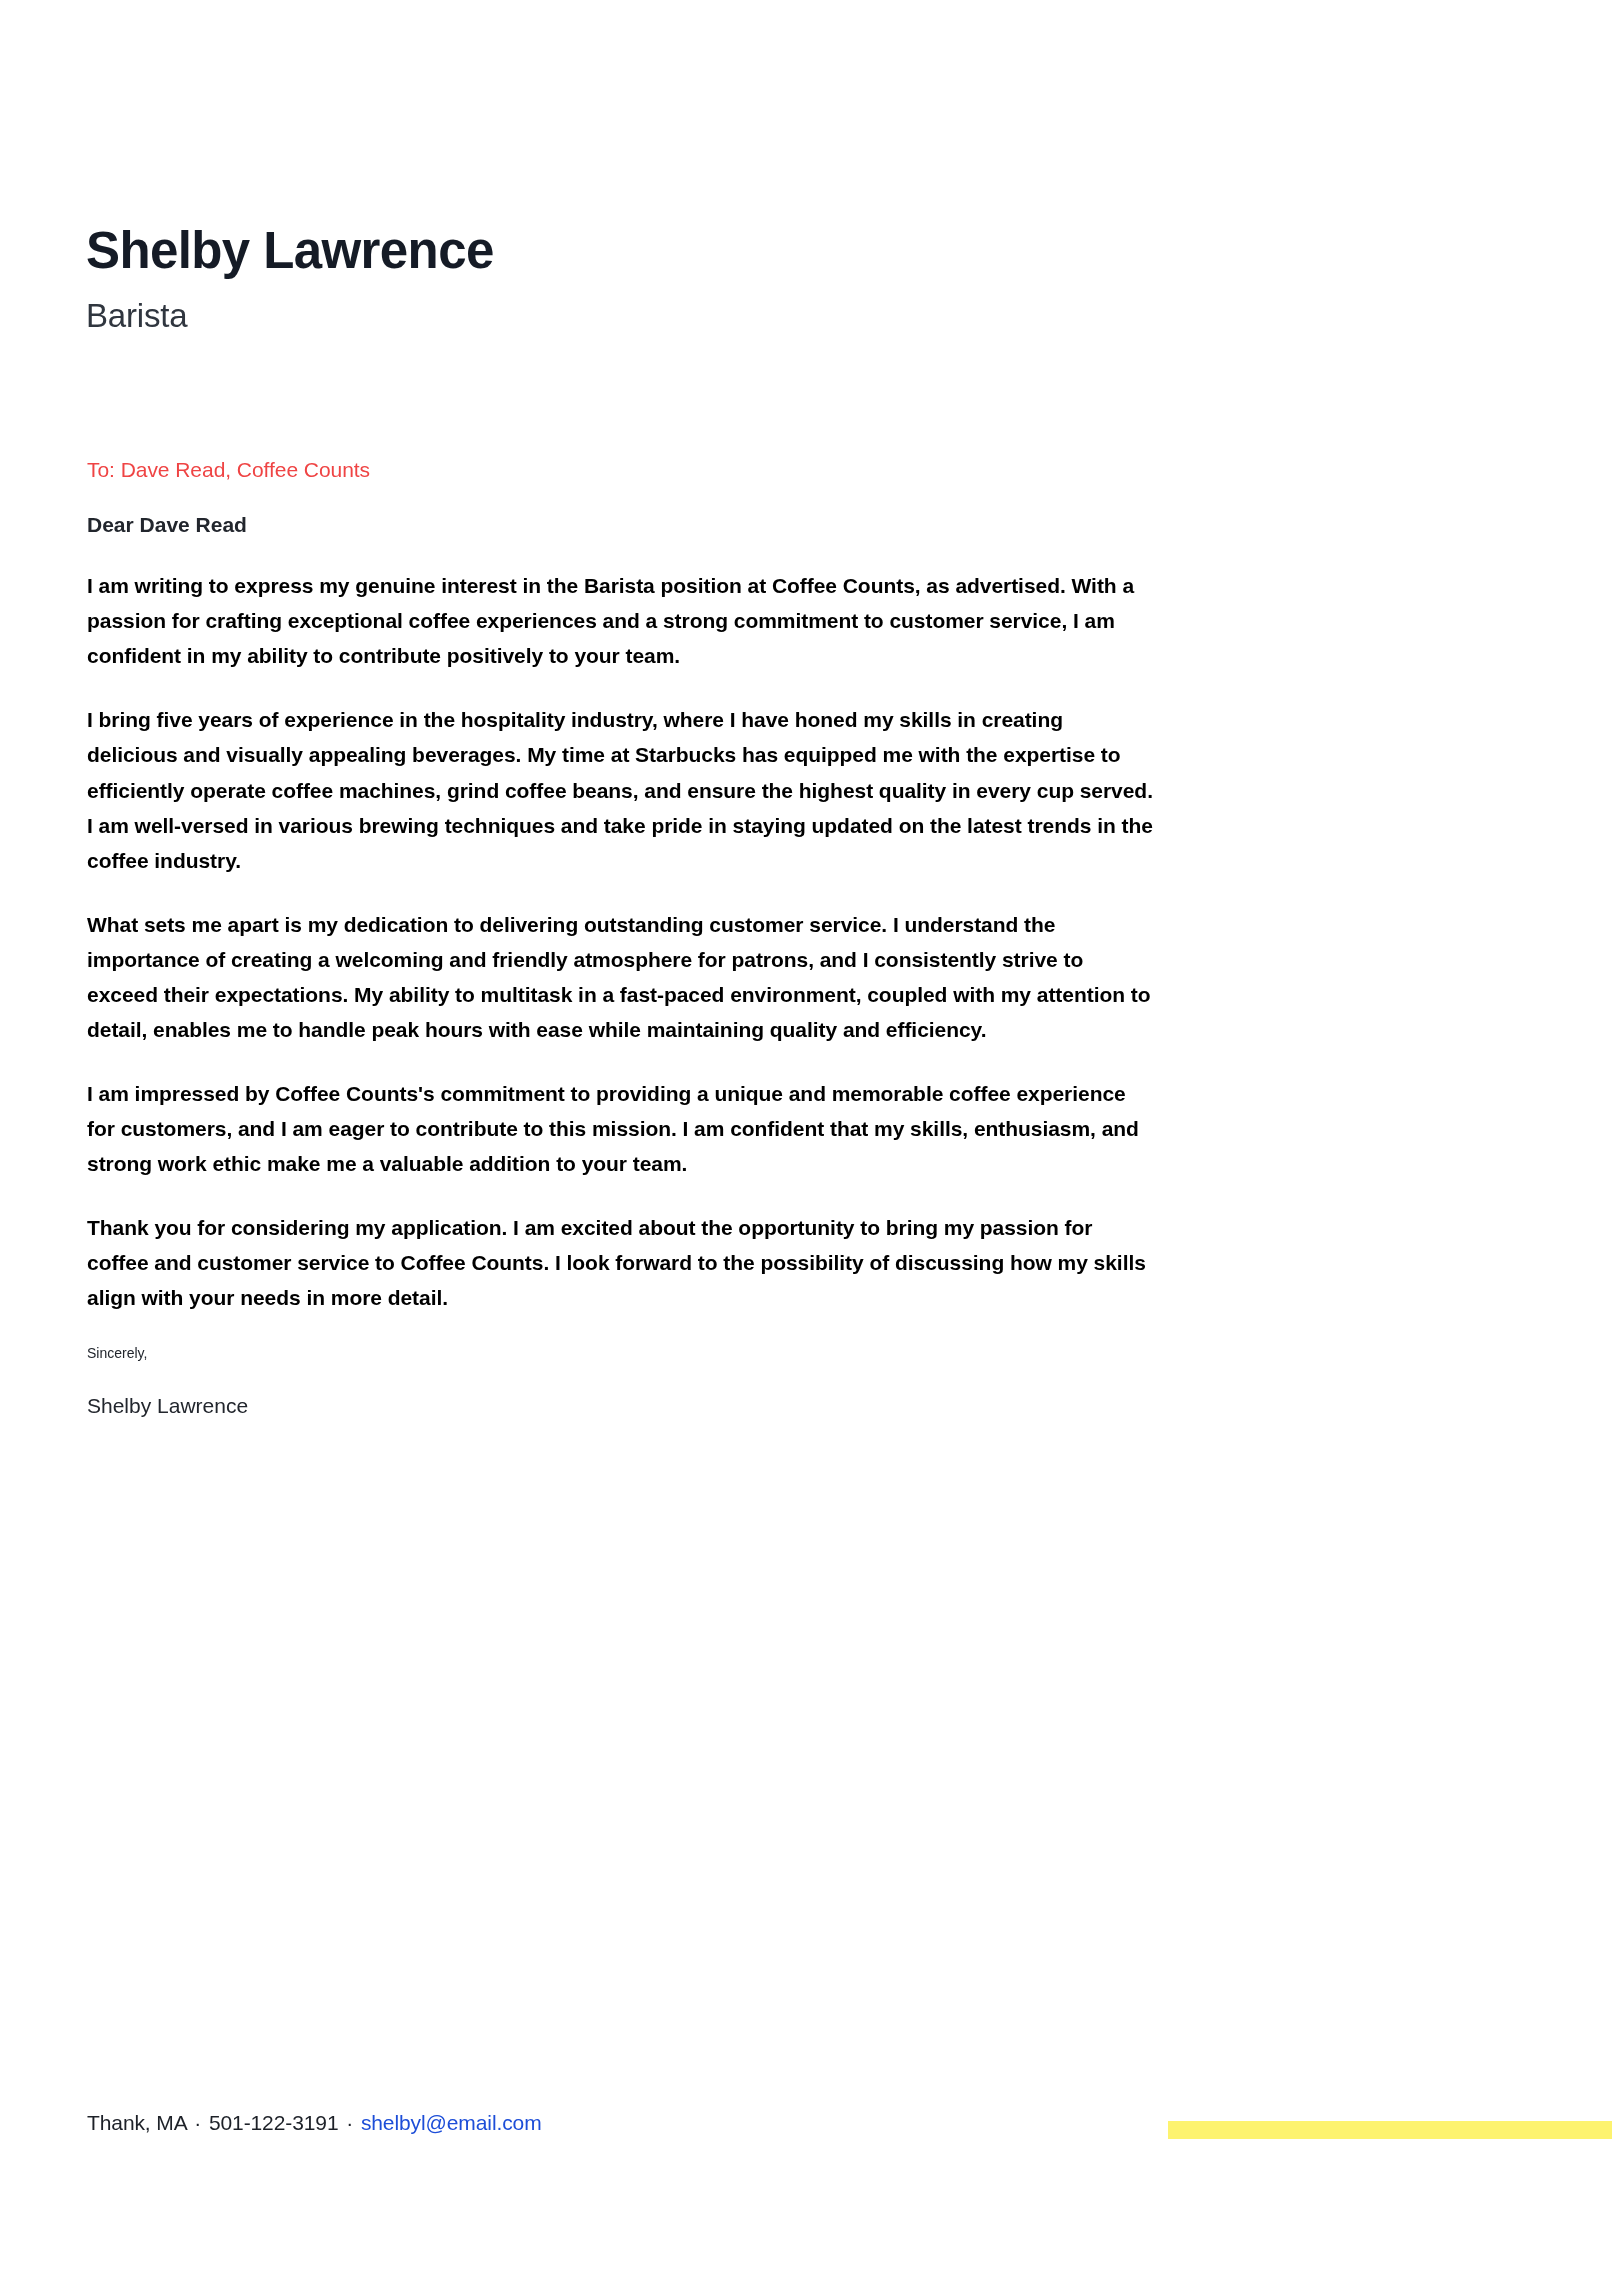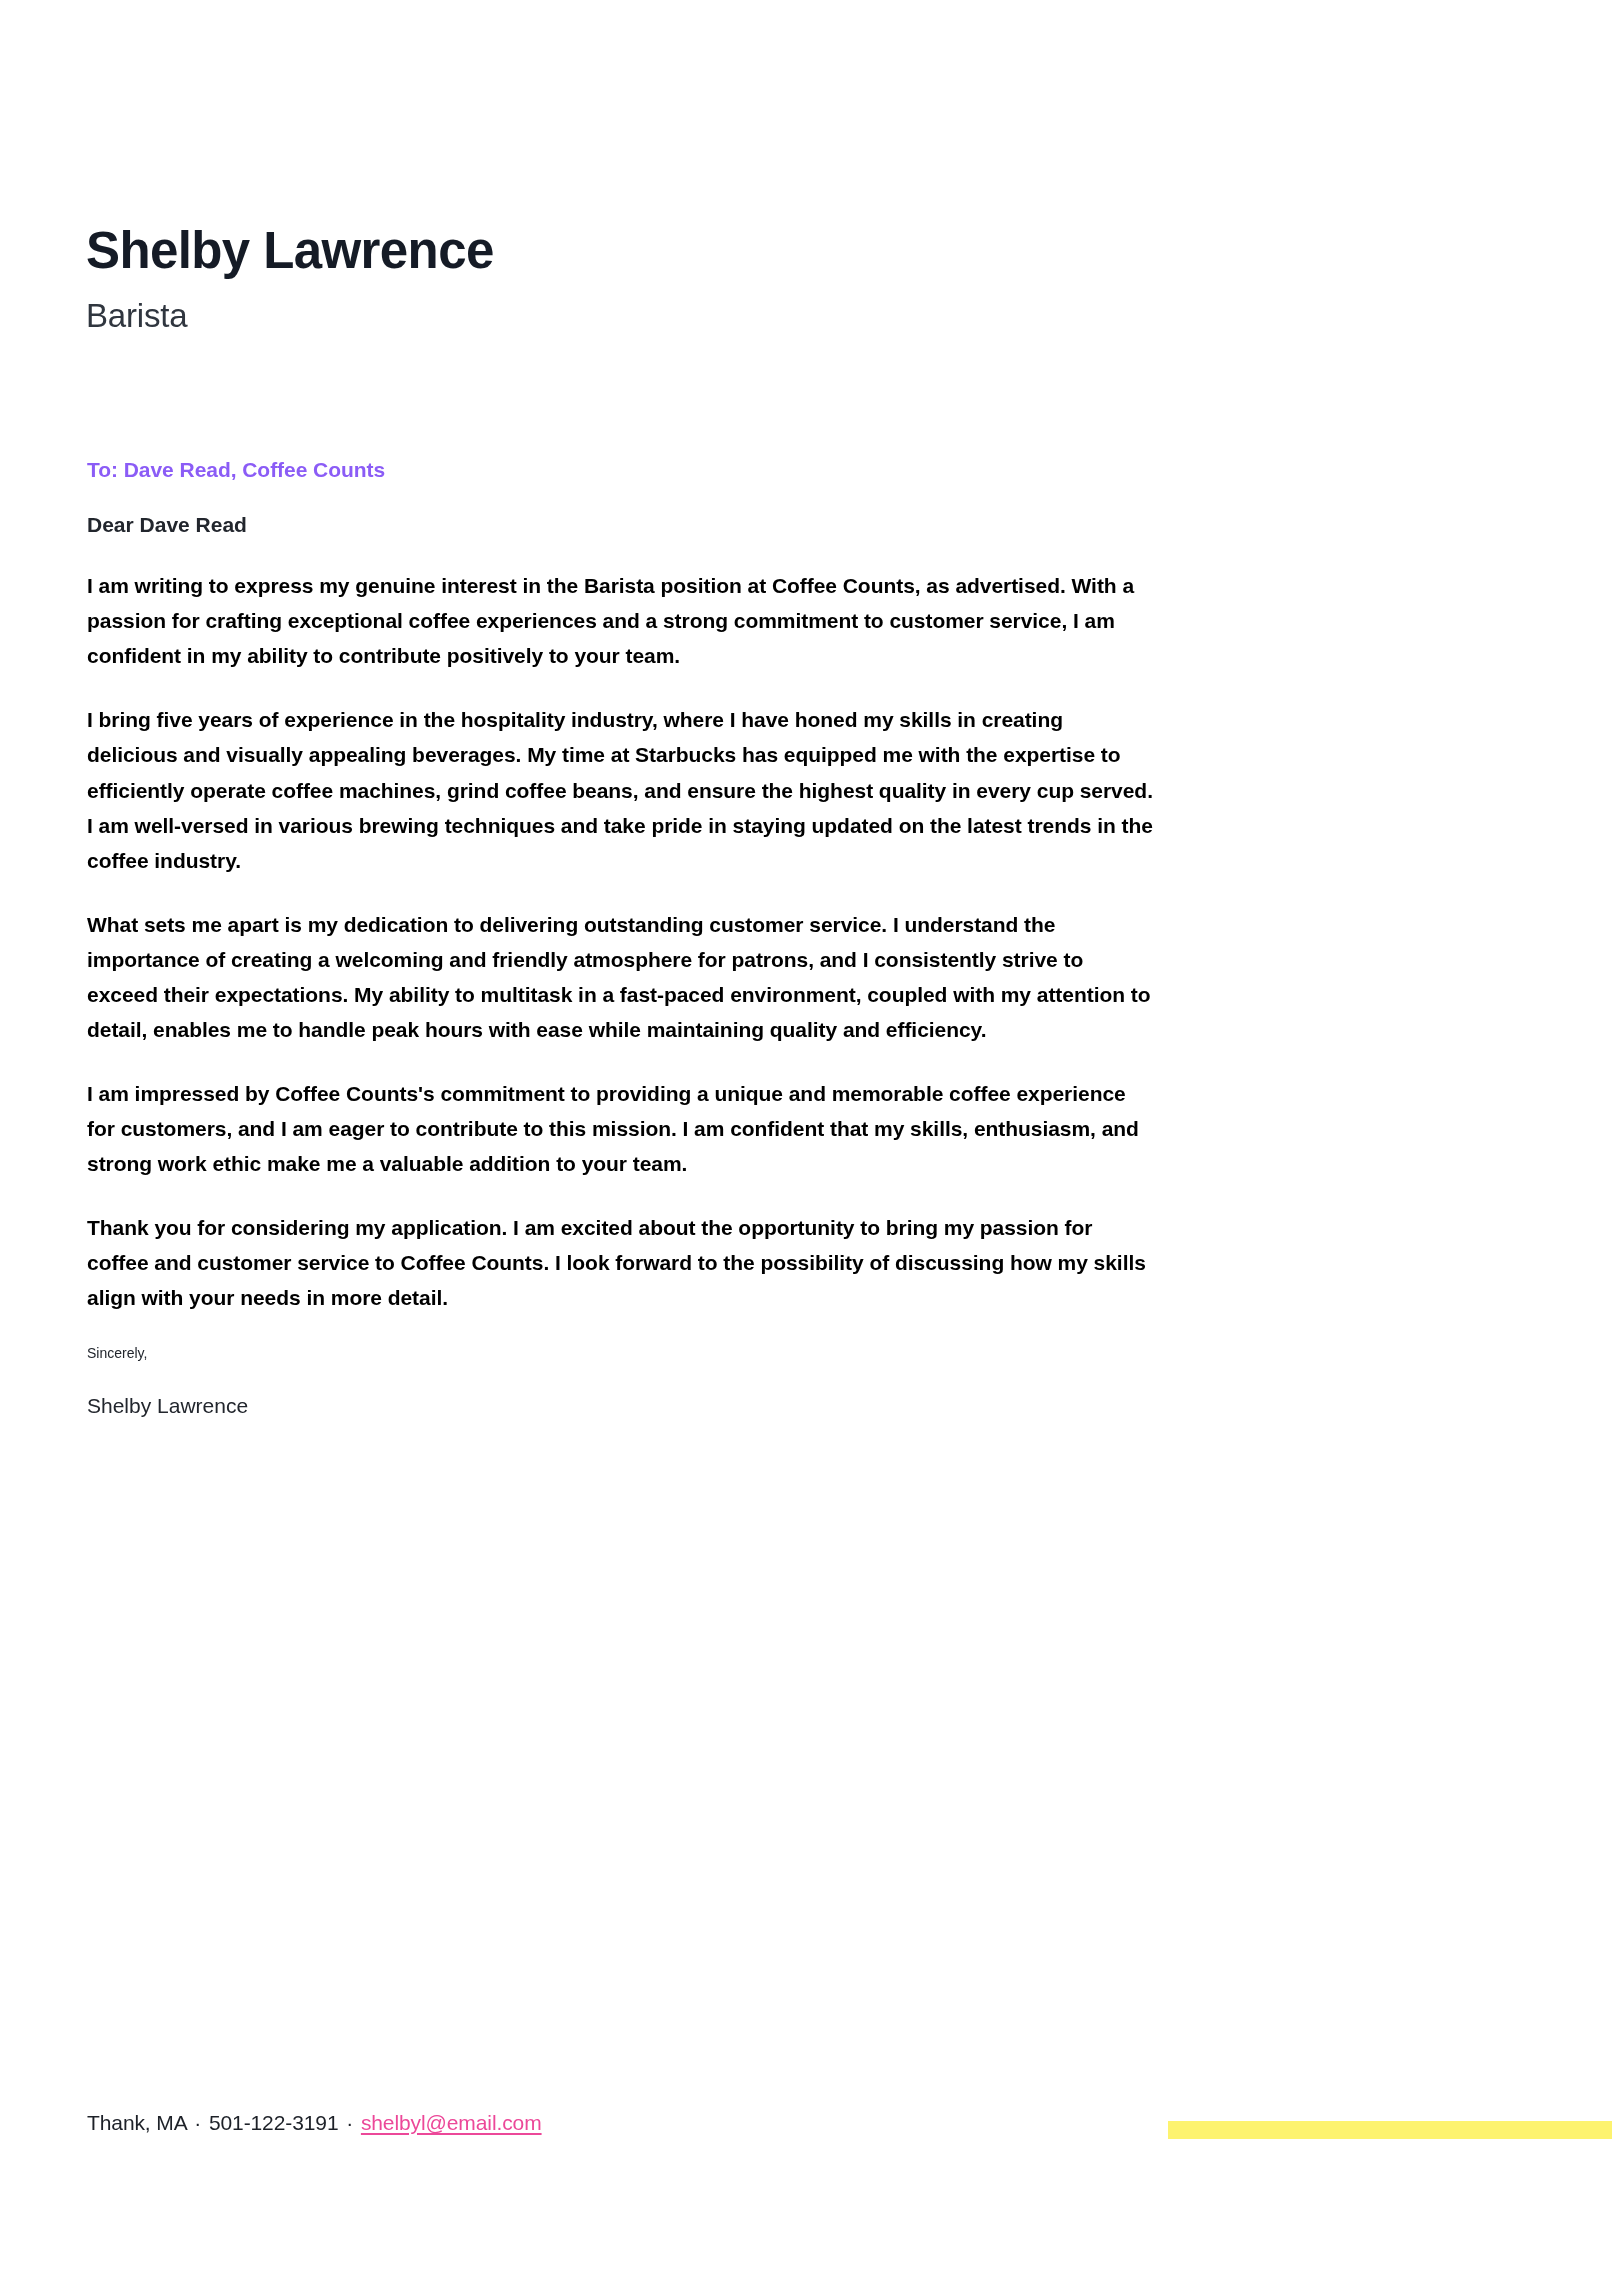--- a/index.html
+++ b/index.html
@@ -49,22 +49,22 @@
 
   
   .letter-body {
     position: absolute;
     left: 87px;
     top: 456px;
     width: 1073px;
   }
   .recipient-line {
     font-size: 21px;
-    font-weight: 700;
-    color: #8b5cf6;
+    font-weight: 400;
+    color: #ef4444;
     letter-spacing: -0.05px;
     margin: 0 0 26.5px 0;
     line-height: 1.35;
   }
   .salutation {
     font-size: 21px;
     font-weight: 700;
     color: #22262d;
     margin: 0 0 29px 0;
     line-height: 1.35;
@@ -107,23 +107,22 @@
     top: 5.9px;
     font-size: 21px;
     color: #1d2128;
     letter-spacing: -0.1px;
     white-space: nowrap;
   }
   .contact-sep {
     padding: 0 2px;
   }
   .contact-email {
-    text-decoration: underline;
     text-underline-offset: 2.9px;
-    color: #ec4899;
+    color: #1d4ed8;
   }
   .footer-accent-bar {
     position: absolute;
     left: 1168px;
     top: 15.7px;
     width: 444px;
     height: 18.6px;
     background: #fdf36f;
   }
 </style>

